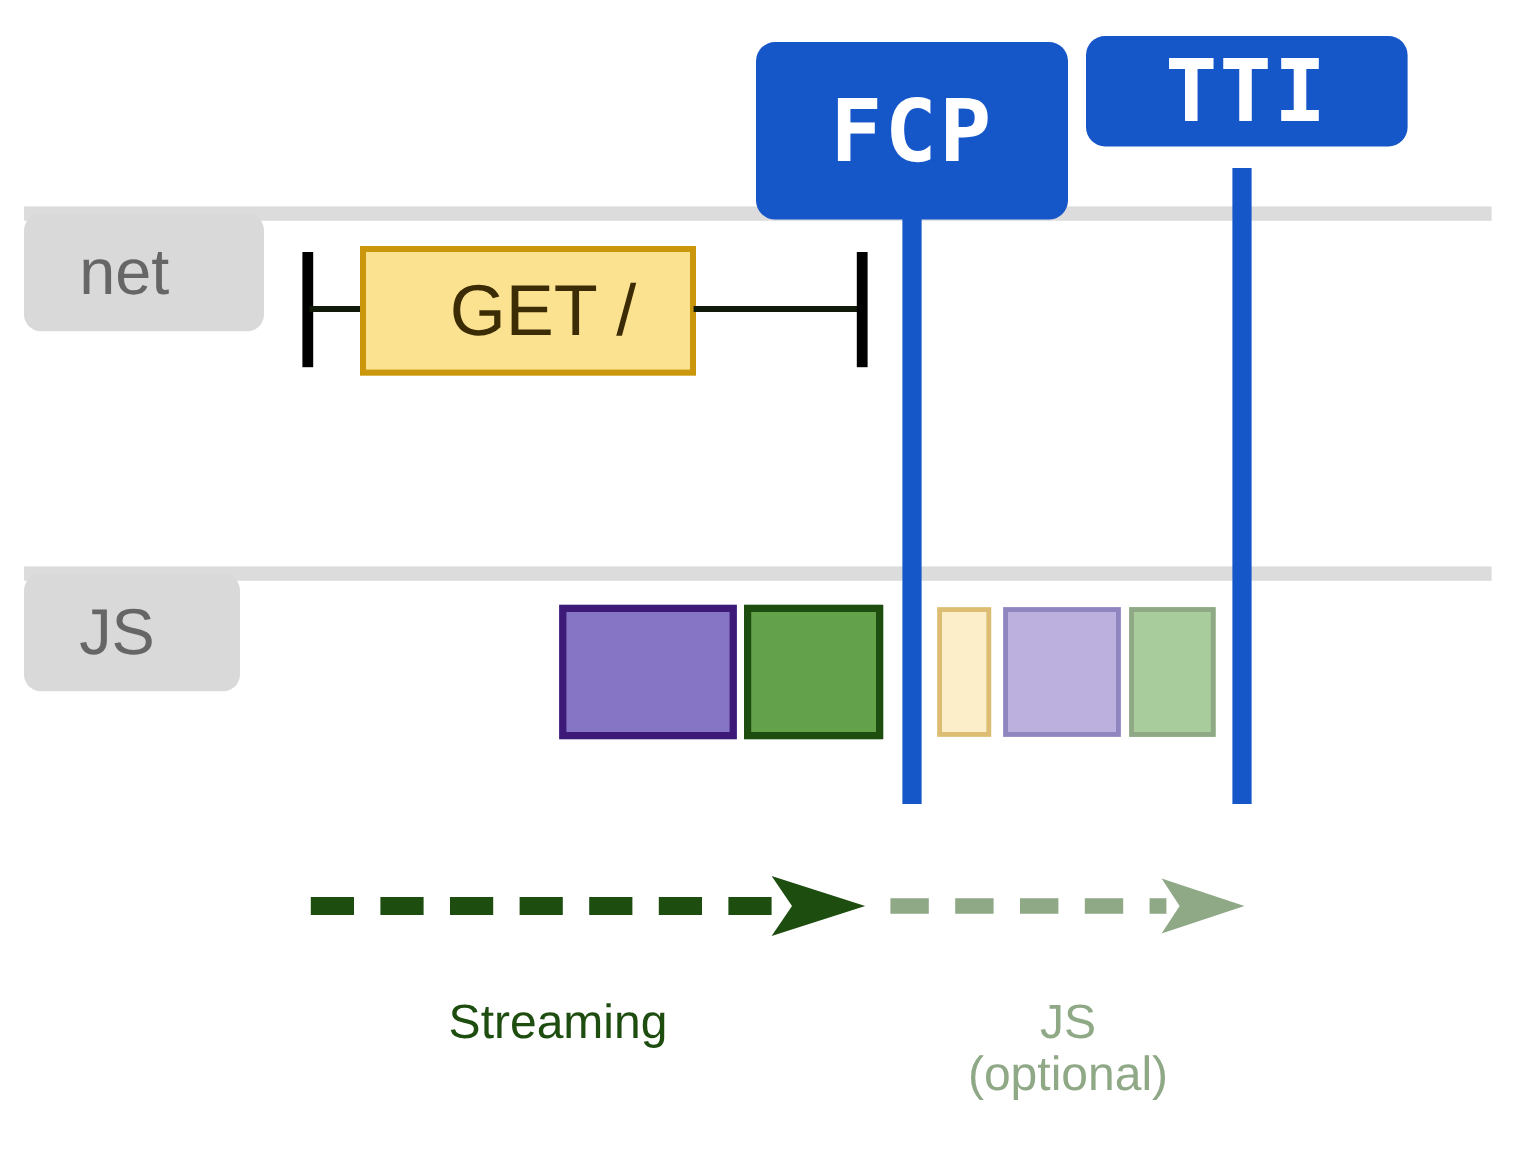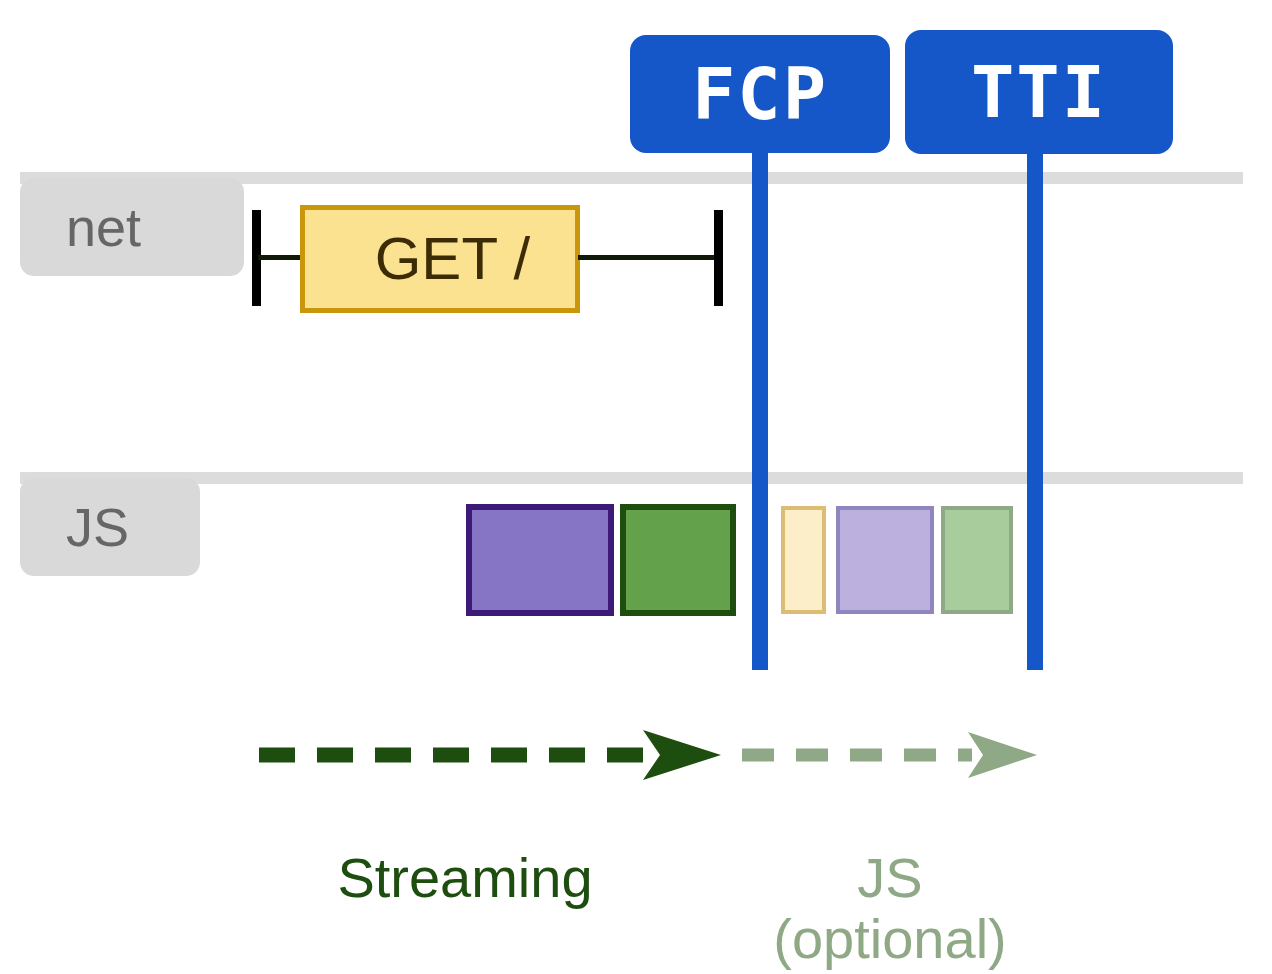--- a/index.html
+++ b/index.html
@@ -97,36 +97,36 @@
     align-items: center;
     justify-content: center;
     letter-spacing: 2px;
   }
 
   
   .arrow-svg { position: absolute; }
 
   .arrow-caption {
     position: absolute;
-    font-size: 56px;
+    font-size: 40px;
     line-height: 1.08;
     text-align: center;
     white-space: pre-line;
   }
   .arrow-caption.dark  { color: #1e4d10; }
   .arrow-caption.faded { color: #8fa886; }
 </style>
 </head>
 <body>
 
 <div class="stage">
 
   <div class="track-line" style="left:20px; top:172px; width:1223px;"></div>
 
-  <div class="row-label" style="left:20px; top:178px; width:224px; height:98px;">
+  <div class="row-label" style="left:20px; top:178px; width:200px; height:98px;">
     <span>net</span>
   </div>
 
   <div class="whisker-cap" style="left:252px; top:210px; height:96px;"></div>
   <div class="whisker-line" style="left:258px; top:255px; width:48px;"></div>
 
   <div class="get-bar" style="left:300px; top:205px; width:280px; height:108px;">
     <span>GET /</span>
   </div>
 
@@ -140,26 +140,26 @@
   </div>
 
   <div class="js-block solid-purple" style="left:466px; top:504px; width:148px; height:112px;"></div>
   <div class="js-block solid-green" style="left:620px; top:504px; width:116px; height:112px;"></div>
 
   <div class="js-block faded-yellow" style="left:781px; top:506px; width:45px; height:108px;"></div>
   <div class="js-block faded-purple" style="left:836px; top:506px; width:98px; height:108px;"></div>
   <div class="js-block faded-green" style="left:941px; top:506px; width:72px; height:108px;"></div>
 
   <div class="marker-line" style="left:752px; top:140px; height:530px;"></div>
-  <div class="marker-badge" style="left:630px; top:35px; width:260px; height:118px;">
+  <div class="marker-badge" style="left:630px; top:35px; width:260px; height:148px;">
     <span>FCP</span>
   </div>
 
   <div class="marker-line" style="left:1027px; top:140px; height:530px;"></div>
-  <div class="marker-badge" style="left:905px; top:30px; width:268px; height:124px;">
+  <div class="marker-badge" style="left:905px; top:30px; width:268px; height:92px;">
     <span>TTI</span>
   </div>
 
   <svg class="arrow-svg" style="left:255px; top:728px;" width="470" height="54" viewBox="0 0 470 54">
     <line x1="4" y1="27" x2="392" y2="27" stroke="#1e4d10" stroke-width="15" stroke-dasharray="36 22"></line>
     <polygon points="388,2 466,27 388,52 405,27" fill="#1e4d10"></polygon>
   </svg>
 
   <svg class="arrow-svg" style="left:740px; top:728px;" width="300" height="54" viewBox="0 0 300 54">
     <line x1="2" y1="27" x2="232" y2="27" stroke="#8fa886" stroke-width="13" stroke-dasharray="32 22"></line>

